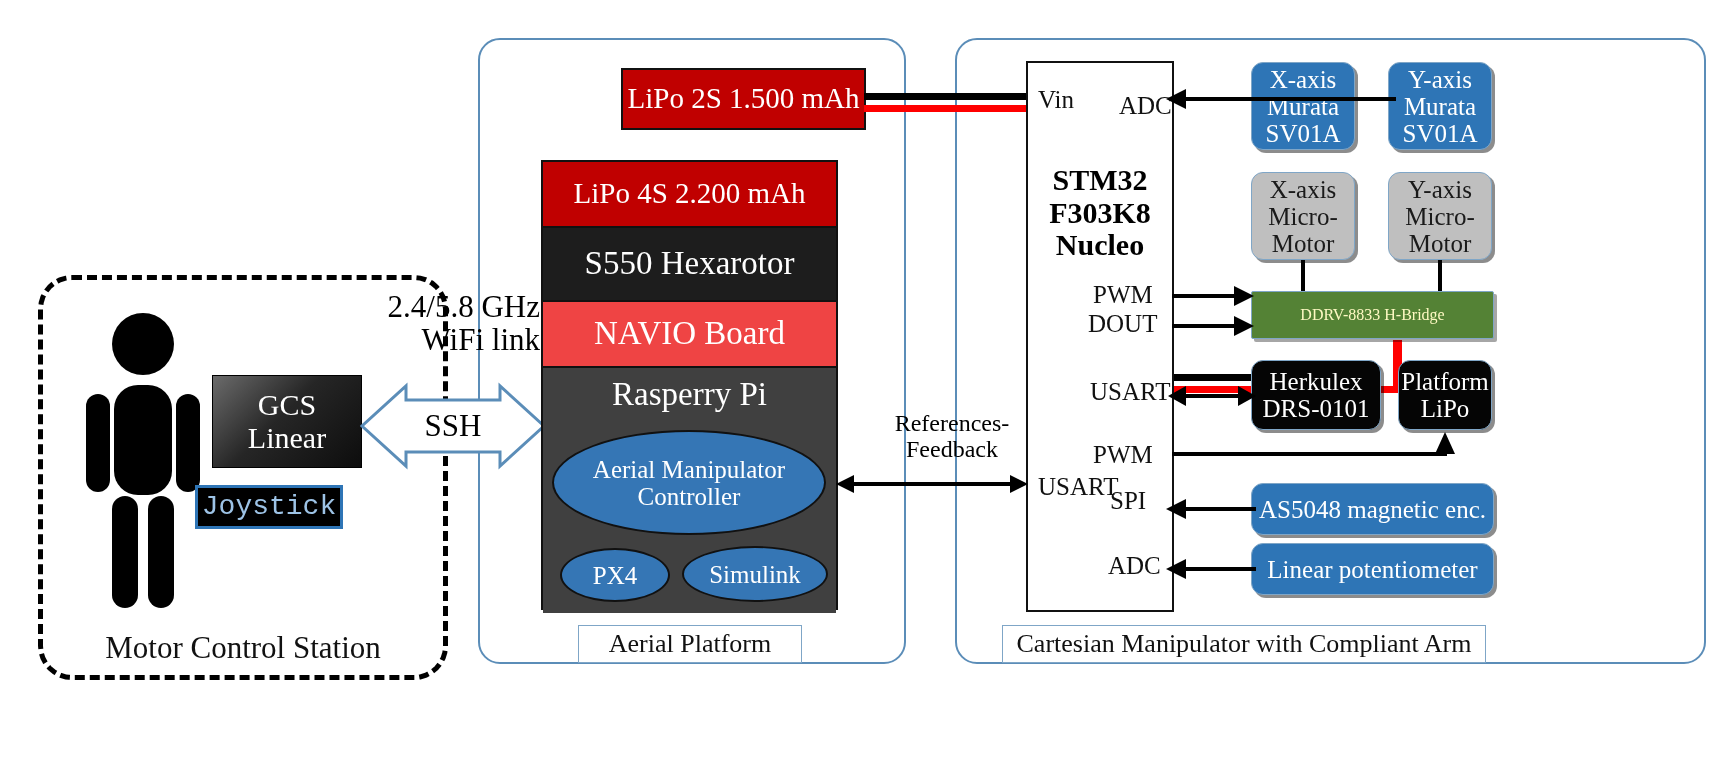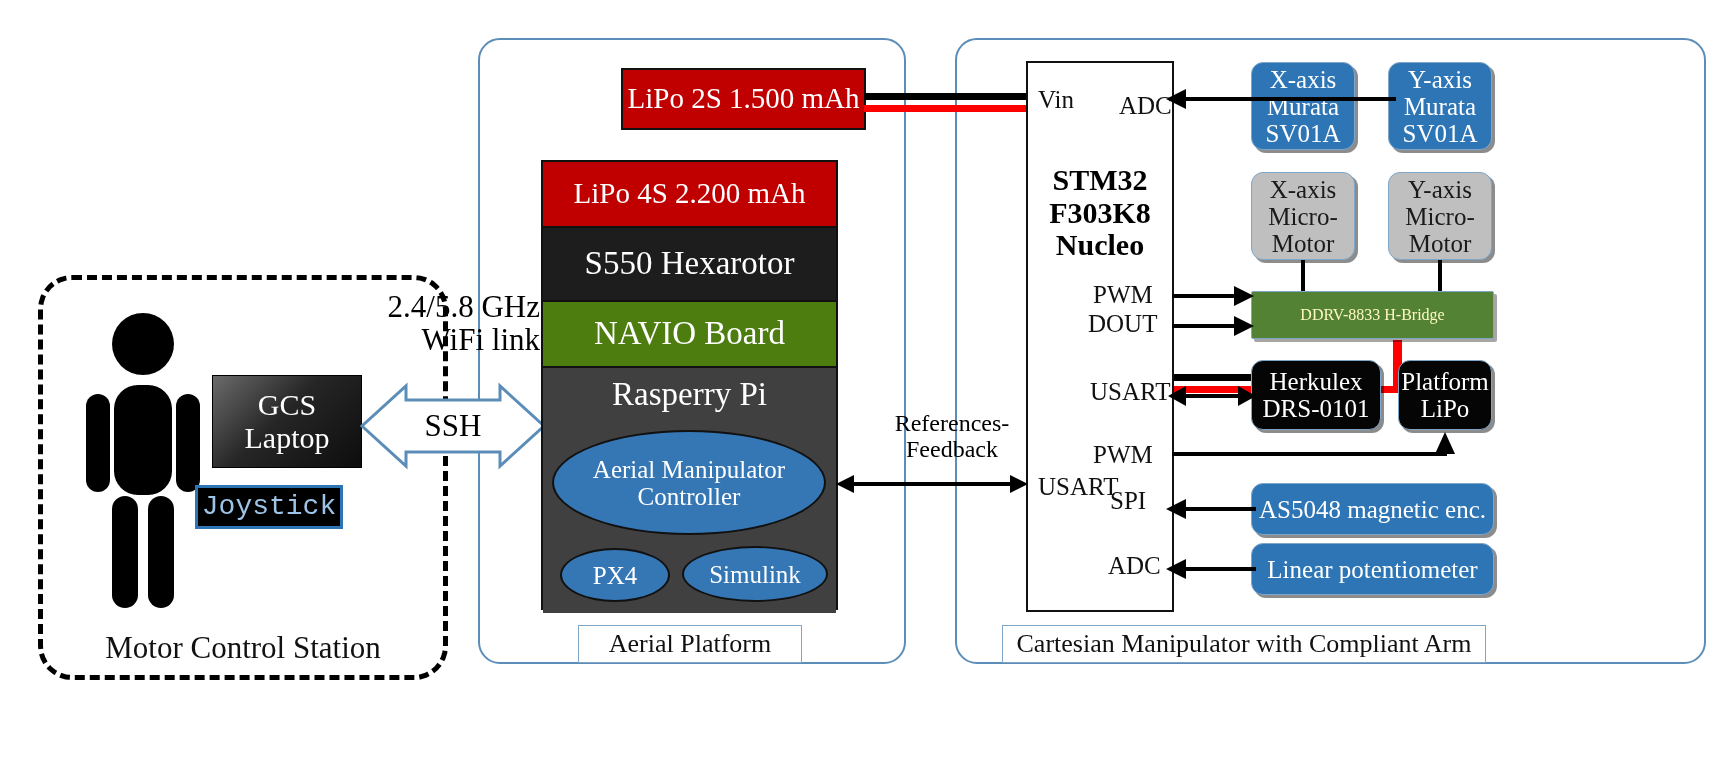--- a/index.html
+++ b/index.html
@@ -14,21 +14,21 @@
   .gcs-dashed{border:5px dashed #000;border-radius:34px;background:transparent;}
 
   
   .caption{border:1.5px solid #7fa6c7;background:#fff;color:#111;font-size:26px;}
 
   
   .blk{border:2.5px solid #111;color:#fff;font-size:29px;}
   .blk-red{background:#c00000;}
   .stack-red{background:#c00000;color:#fff;font-size:29px;}
   .stack-black{background:#1d1d1d;color:#fff;font-size:33px;}
-  .stack-navy{background:#4d7c0f;color:#fff;font-size:33px;}
+  .stack-navy{background:#ef4444;color:#fff;font-size:33px;}
   .stack-pi{background:#404040;color:#fff;font-size:33px;}
 
   
   .ell{border:2px solid #111;border-radius:50%;background:#3576b5;color:#fff;}
 
   
   .node{border-radius:12px;font-size:25px;color:#fff;
         box-shadow:3px 3px 0 rgba(0,0,0,.45);}
   .node-blue{background:#2e75b6;border:1.5px solid #7fa6c7;}
   .node-gray{background:#bfbfbf;border:1.5px solid #7fa6c7;color:#1a1a1a;}
@@ -83,21 +83,21 @@
       <rect x="36" y="75" width="58" height="110" rx="24" fill="#000"></rect>
       <rect x="8" y="84" width="24" height="98" rx="12" fill="#000"></rect>
       <rect x="98" y="84" width="24" height="98" rx="12" fill="#000"></rect>
       <rect x="34" y="186" width="26" height="112" rx="13" fill="#000"></rect>
       <rect x="70" y="186" width="26" height="112" rx="13" fill="#000"></rect>
     </svg>
   </div>
 
   <div class="abs laptop ctr" style="left:212px;top:375px;width:150px;height:93px;flex-direction:column;">
     <span>GCS</span>
-    <span>Laptop</span>
+    <span>Linear</span>
   </div>
 
   <div class="abs joystick ctr" style="left:195px;top:485px;width:148px;height:44px;font-family:Liberation Mono, monospace;">
     <span>Joystick</span>
   </div>
 
   <div class="abs ctr txt" style="left:330px;top:283px;width:210px;height:80px;flex-direction:column;font-size:31px;align-items:flex-end;">
     <span>2.4/5.8 GHz</span>
     <span>WiFi link</span>
   </div>

